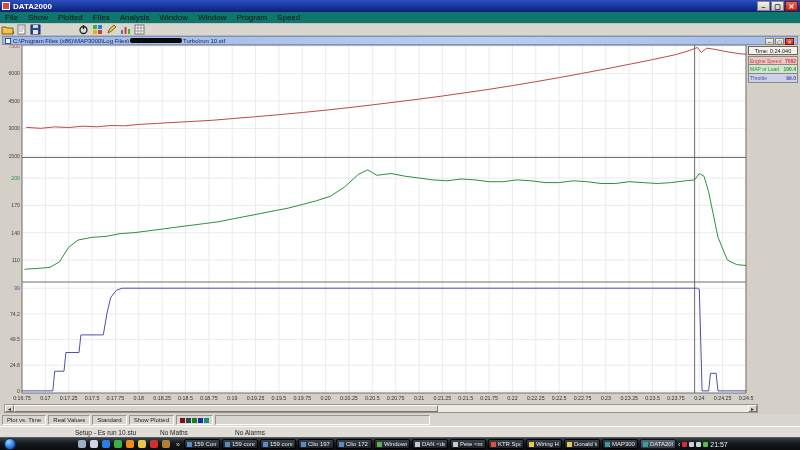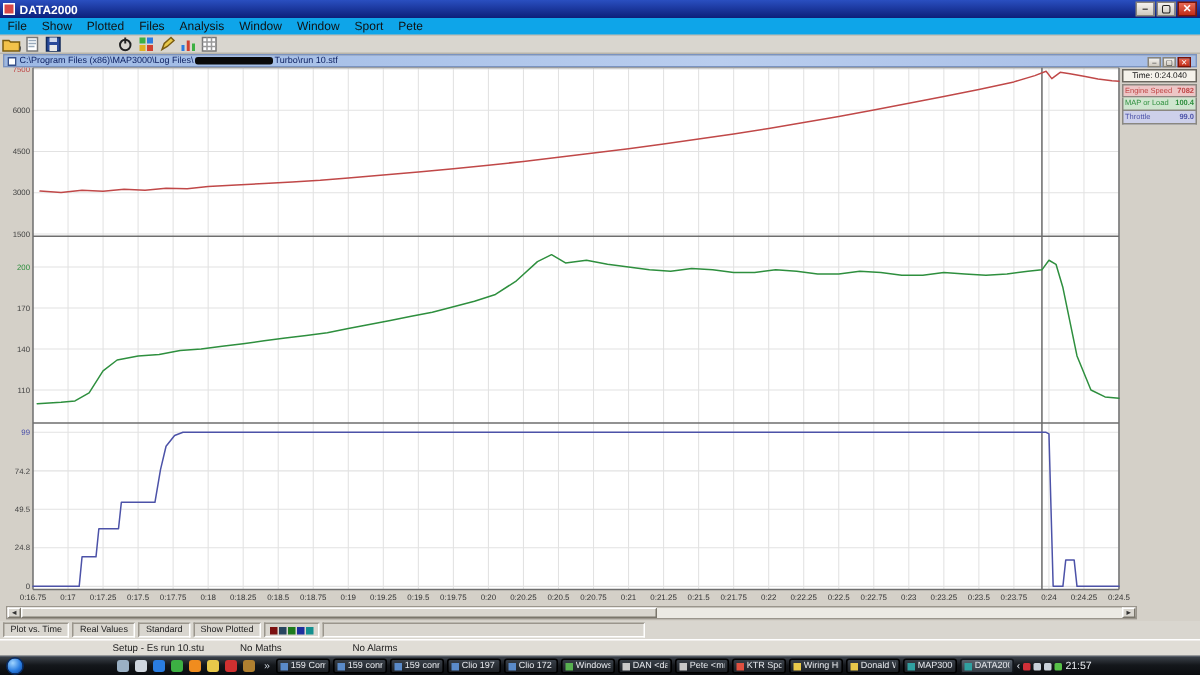--- a/index.html
+++ b/index.html
@@ -14,21 +14,21 @@
     display:flex;align-items:center;color:#fff;font-size:8px;font-weight:bold}
   #app-icon{width:8px;height:8px;margin:0 3px 0 2px;background:#d84848;
     border:1px solid #fff;box-sizing:border-box}
   #win-controls{position:absolute;right:2px;top:1px;display:flex;gap:1px}
   .wbtn{width:13px;height:10px;font-size:7px;line-height:9px;text-align:center;
     background:linear-gradient(#f4f2ee,#cfcabf);border:1px solid #8a857a;
     color:#222;box-sizing:border-box}
   .wbtn.close{background:linear-gradient(#e86a56,#c22c18);color:#fff;border-color:#7a1408}
 
   
-  #menubar{left:0;top:12px;width:800px;height:12px;background:#0ea5e9;
+  #menubar{left:0;top:12px;width:800px;height:12px;background:#0f766e;
     display:flex;align-items:center;font-size:8px;color:#111;
     border-bottom:1px solid #c6c2b8;box-sizing:border-box}
   .menu-item{padding:0 5px}
 
   
   #toolbar{left:0;top:24px;width:800px;height:12px;background:#d9d6cf;
     display:flex;align-items:center;border-bottom:1px solid #b9b5ab;box-sizing:border-box}
   .tbtn{width:14px;height:11px;display:flex;align-items:center;justify-content:center}
   .tsep{width:34px;height:11px}
 
@@ -119,22 +119,22 @@
 </div>
 
 <div id="menubar" class="abs">
     <span class="menu-item">File</span>
     <span class="menu-item">Show</span>
     <span class="menu-item">Plotted</span>
     <span class="menu-item">Files</span>
     <span class="menu-item">Analysis</span>
     <span class="menu-item">Window</span>
     <span class="menu-item">Window</span>
-    <span class="menu-item">Sport</span>
-    <span class="menu-item">Pete</span>
+    <span class="menu-item">Program</span>
+    <span class="menu-item">Speed</span>
   </div>
 
 <div id="toolbar" class="abs">
     <span class="tbtn">
       <svg width="13" height="11">
         <path d="M1 3h4l1 1h6v6H1z" fill="#f2c24a" stroke="#7a5c10"></path>
         <path d="M12 10l1-3" stroke="#555"></path>
       </svg>
     </span>
     <span class="tbtn">

